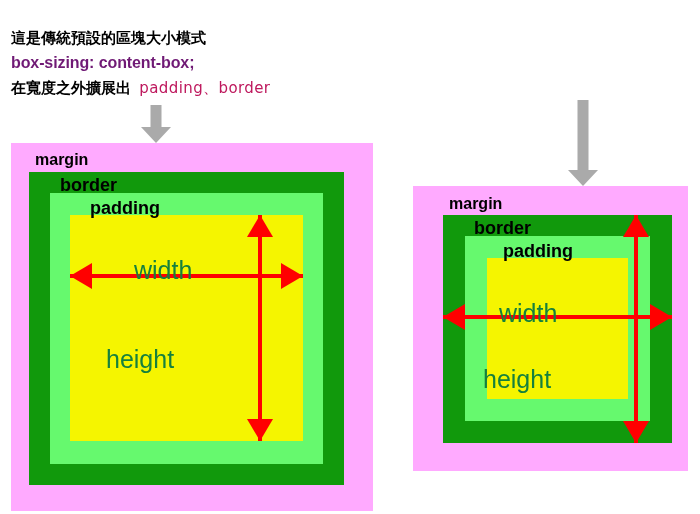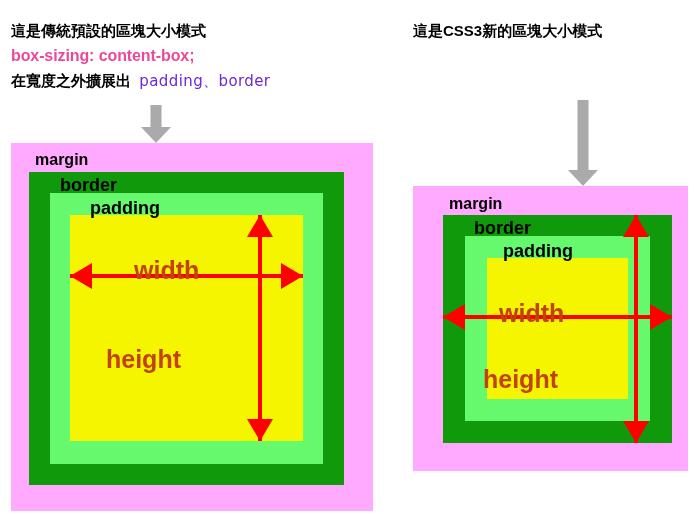--- a/index.html
+++ b/index.html
@@ -21,32 +21,33 @@
     height: 514px;
   }
 
   
   .caption {
     position: absolute;
     font-size: 15px;
     line-height: 25px;
     color: #000000;
     white-space: nowrap;
+    margin-top: 7px;
   }
   .caption .line { display: block; }
   .caption .code {
     font-weight: bold;
-    color: #ec4899;
+    color: #701a75;
     font-size: 16px;
     letter-spacing: -0.1px;
   }
   .caption .mono {
     font-family: "DejaVu Sans", sans-serif;
     font-weight: normal;
-    color: #6d28d9;
+    color: #be185d;
     letter-spacing: 0.4px;
   }
   .caption .lead { font-weight: bold; }
   #caption-left  { left: 11px;  top: 18px; }
   #caption-right { left: 413px; top: 18px; }
 
   
   .down-arrow {
     position: absolute;
   }
@@ -133,22 +134,22 @@
     transform: translateX(-50%);
     width: 0; height: 0;
     border-left: 13px solid transparent;
     border-right: 13px solid transparent;
   }
   .dim-v .tip-t { top: 0;    border-bottom: 22px solid #ff0000; }
   .dim-v .tip-b { bottom: 0; border-top: 22px solid #ff0000; }
 
   .dim-label {
     position: absolute;
-    font-weight: bold;
-    color: #c2410c;
+    font-weight: normal;
+    color: #15803d;
     white-space: nowrap;
   }
 
   
   #diagram-left { left: 11px; top: 143px; width: 362px; height: 368px; }
   #diagram-left .layer-margin  { left: 0;   top: 0;   width: 362px; height: 368px; }
   #diagram-left .layer-border  { left: 18px; top: 29px; width: 315px; height: 313px; }
   #diagram-left .layer-padding { left: 39px; top: 50px; width: 273px; height: 271px; }
   #diagram-left .layer-content { left: 59px; top: 72px; width: 233px; height: 226px; }
   #diagram-left .label-margin  { left: 24px; top: 7px; }
@@ -208,21 +209,20 @@
       <div class="bar"></div>
       <div class="tip-l"></div>
       <div class="tip-r"></div>
     </div>
 
     <div class="dim-label label-width">width</div>
     <div class="dim-label label-height">height</div>
   </div>
 
   <div class="caption" id="caption-right">
-    <span class="line lead">這是CSS3新的區塊大小模式</span>
   </div>
 
   <div class="down-arrow" id="arrow-right">
     <div class="shaft"></div>
     <div class="head"></div>
   </div>
 
   <div class="boxdiagram" id="diagram-right">
     <div class="layer layer-margin"></div>
     <div class="layer layer-border"></div>

